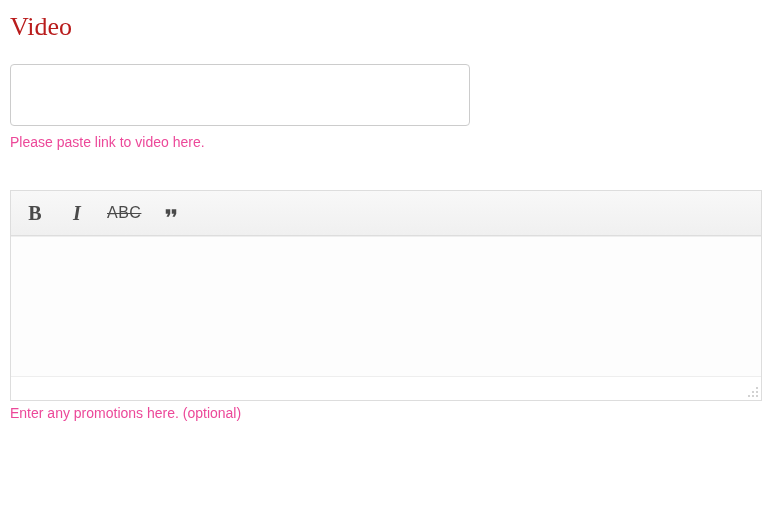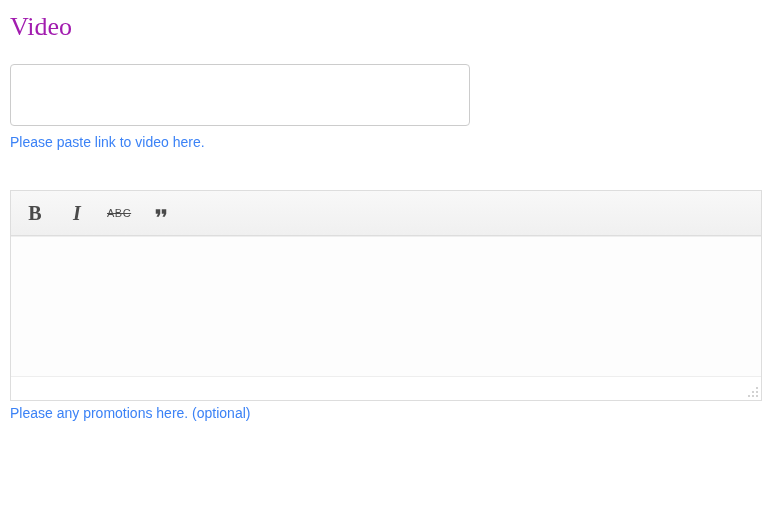--- a/index.html
+++ b/index.html
@@ -14,39 +14,39 @@
       height: 510px;
       padding: 12px 10px;
       color: #333;
     }
     .section {
       margin-bottom: 40px;
     }
     h2 {
       font-weight: normal;
       font-size: 26px;
-      color: #a21caf;
+      color: #b91c1c;
       margin-bottom: 22px;
       font-family: Georgia, serif;
     }
     .video-input {
       width: 460px;
       height: 62px;
       border: 1px solid #ccc;
       border-radius: 4px;
       font-family: Arial, sans-serif;
       font-size: 14px;
       padding: 8px;
       resize: none;
       outline: none;
     }
     .help-text {
       font-family: Arial, Helvetica, sans-serif;
       font-size: 14px;
-      color: #3b82f6;
+      color: #ec4899;
       margin-top: 4px;
     }
     .editor-container {
       border: 1px solid #ddd;
       width: 752px;
     }
     .editor-toolbar {
       background: linear-gradient(#f8f8f8, #f0f0f0);
       border-bottom: 1px solid #ddd;
       padding: 10px 12px;
@@ -72,21 +72,21 @@
       font-size: 20px;
     }
     .toolbar-btn.italic {
       font-family: Georgia, serif;
       font-style: italic;
       font-weight: bold;
       font-size: 20px;
     }
     .toolbar-btn.strike {
       font-family: Arial, sans-serif;
-      font-size: 11px;
+      font-size: 16px;
       text-decoration: line-through;
       font-weight: normal;
       letter-spacing: 0.5px;
     }
     .toolbar-btn.quote svg {
       width: 18px;
       height: 18px;
       fill: #4a4a4a;
     }
     .editor-content {
@@ -141,14 +141,14 @@
           <circle cx="10" cy="2" r="0.8" fill="#999"></circle>
           <circle cx="10" cy="6" r="0.8" fill="#999"></circle>
           <circle cx="6" cy="6" r="0.8" fill="#999"></circle>
           <circle cx="10" cy="10" r="0.8" fill="#999"></circle>
           <circle cx="6" cy="10" r="0.8" fill="#999"></circle>
           <circle cx="2" cy="10" r="0.8" fill="#999"></circle>
         </svg>
       </div>
     </div>
   </div>
-  <div class="help-text">Please any promotions here. (optional)</div>
+  <div class="help-text">Enter any promotions here. (optional)</div>
 </div>
 
 </body></html>

